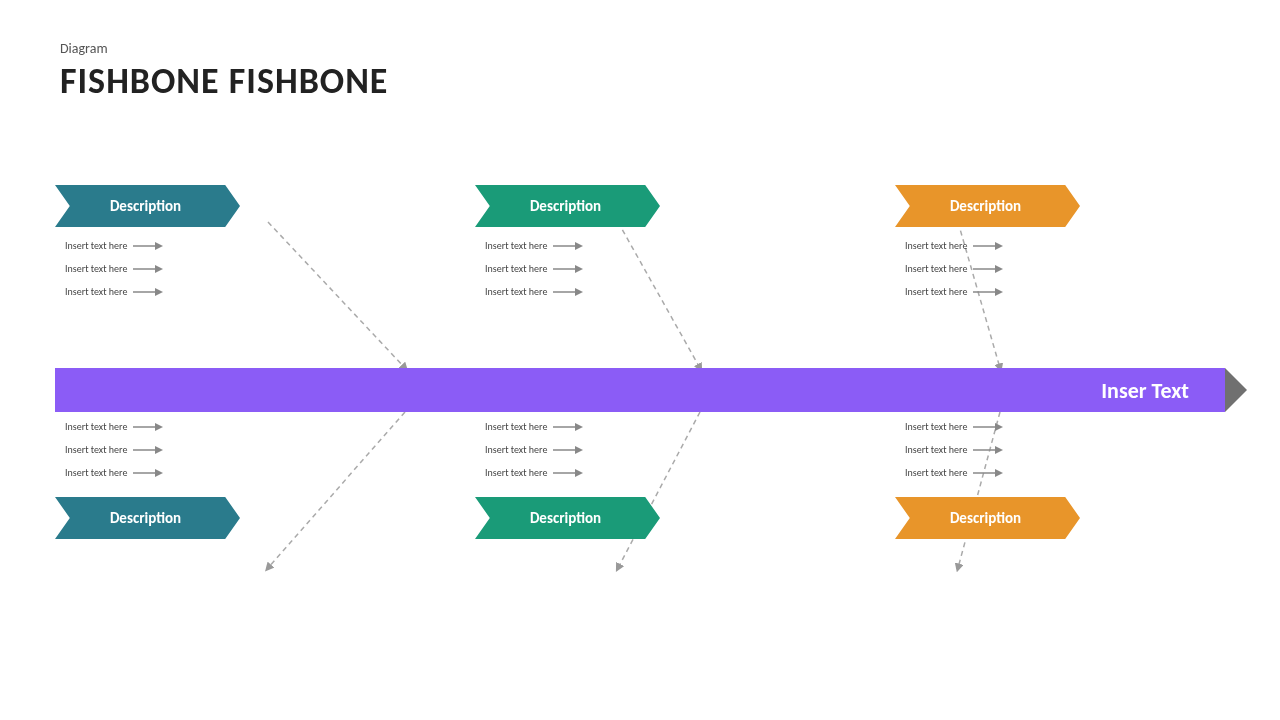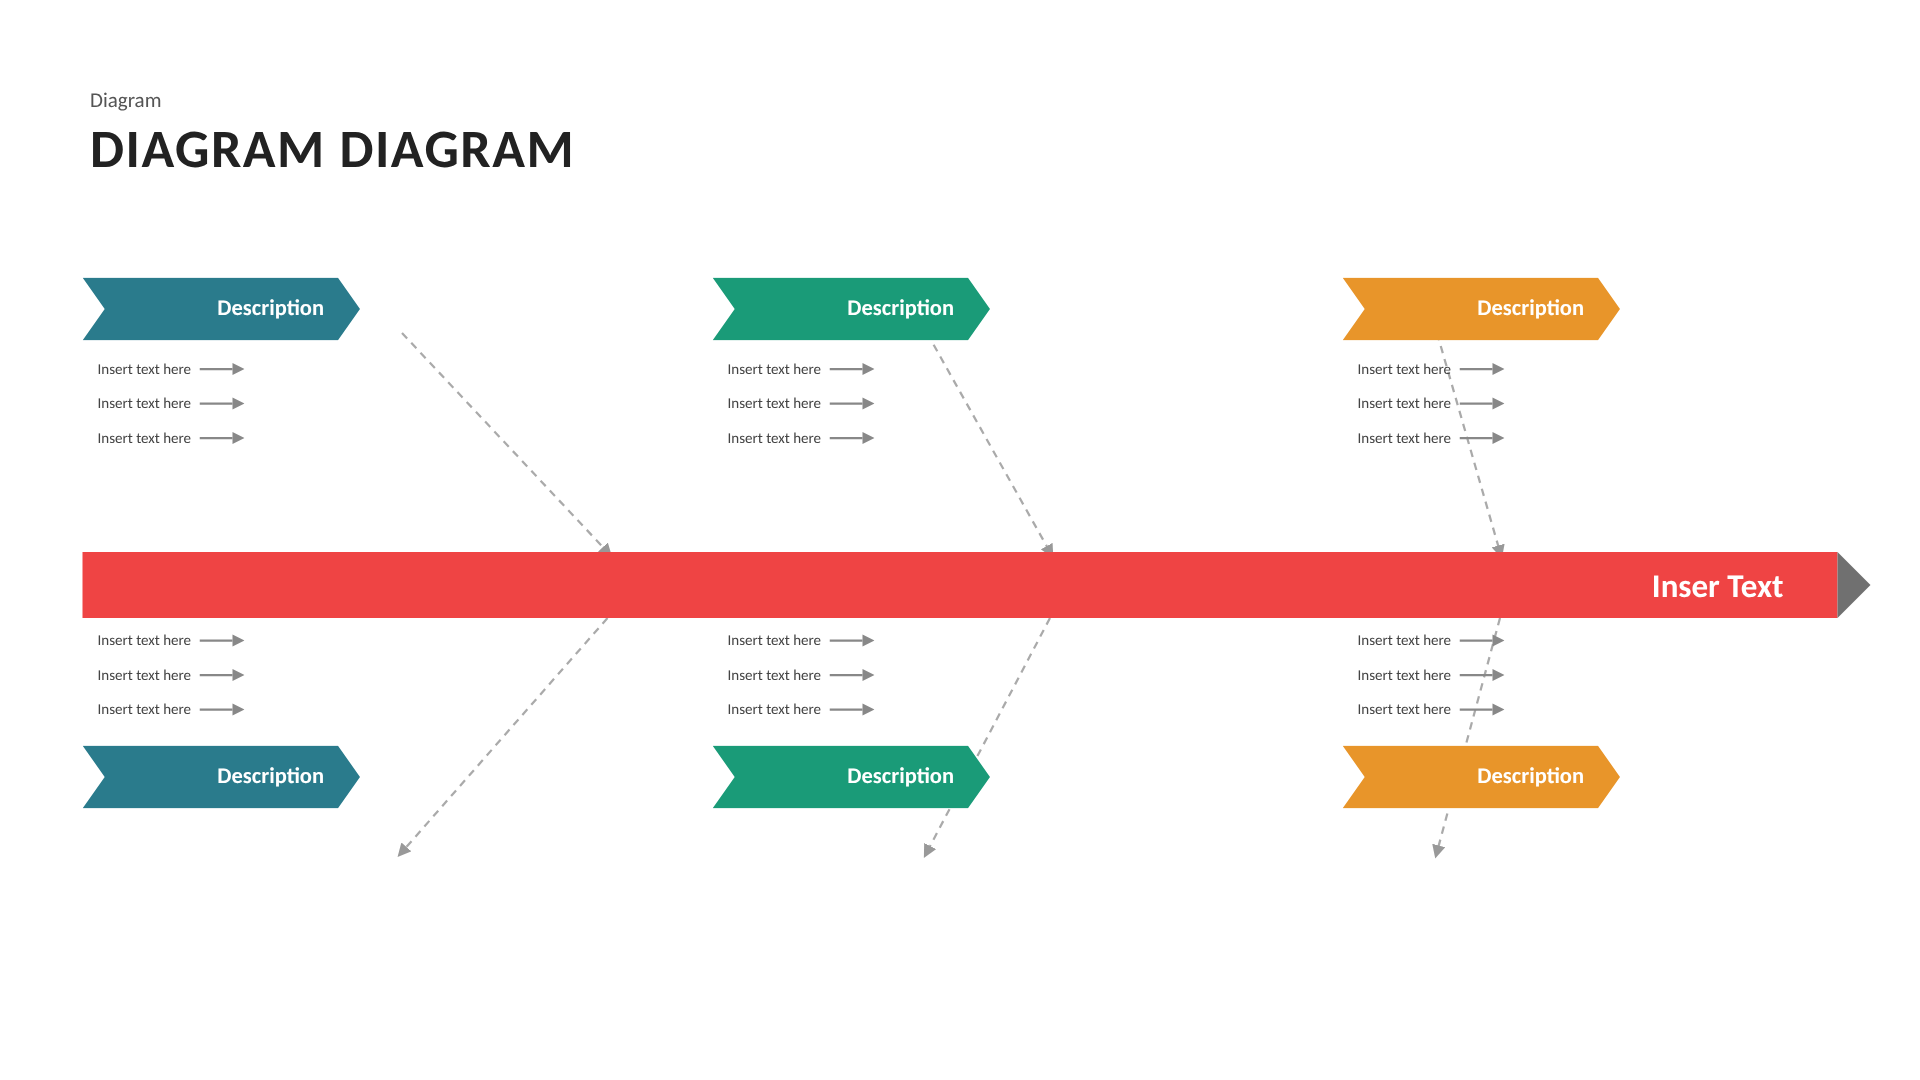--- a/index.html
+++ b/index.html
@@ -15,36 +15,35 @@
     .page-header {
       position: absolute;
       top: 40px;
       left: 60px;
     }
 
     .diagram-label {
       font-size: 14px;
       color: #555;
       font-weight: normal;
-      margin-top: 18px;
     }
 
     .diagram-title {
       font-size: 36px;
       font-weight: 900;
       color: #222;
       letter-spacing: 1px;
       margin-top: 2px;
     }
 
     
     .arrow-box {
       display: flex;
       align-items: center;
-      justify-content: flex-end;
+      justify-content: center;
       position: relative;
       height: 42px;
       min-width: 185px;
       font-weight: 700;
       font-size: 15px;
       color: white;
       clip-path: polygon(0% 0%, 92% 0%, 100% 50%, 92% 100%, 0% 100%, 8% 50%);
       padding: 0 24px 0 20px;
     }
 
@@ -52,21 +51,21 @@
     .arrow-box.teal-mid { background: #1a9b78; }
     .arrow-box.orange { background: #e8952a; }
 
     
     .spine {
       position: absolute;
       top: 368px;
       left: 55px;
       right: 55px;
       height: 44px;
-      background: #ef4444;
+      background: #8b5cf6;
       display: flex;
       align-items: center;
       justify-content: flex-end;
     }
 
     .spine-arrow {
       position: absolute;
       right: -22px;
       top: 0;
       width: 0;
@@ -131,21 +130,21 @@
 
   <line x1="405" y1="412" x2="268" y2="568" stroke="#aaa" stroke-width="1.5" stroke-dasharray="5,4" marker-end="url(#arrowhead-gray)"></line>
 
   <line x1="700" y1="412" x2="618" y2="568" stroke="#aaa" stroke-width="1.5" stroke-dasharray="5,4" marker-end="url(#arrowhead-gray)"></line>
 
   <line x1="1000" y1="412" x2="958" y2="568" stroke="#aaa" stroke-width="1.5" stroke-dasharray="5,4" marker-end="url(#arrowhead-gray)"></line>
 </svg>
 
 <div class="page-header">
   <div class="diagram-label">Diagram</div>
-  <div class="diagram-title">DIAGRAM DIAGRAM</div>
+  <div class="diagram-title">FISHBONE FISHBONE</div>
 </div>
 
 <div class="spine">
   <span class="spine-text">Inser Text</span>
   <div class="spine-arrow"></div>
 </div>
 
 <div style="position:absolute; top:185px; left:55px; right:55px; display:flex; justify-content:space-between; align-items:flex-start;">
 
   <div style="display:flex; flex-direction:column; align-items:flex-start; width:330px;">

